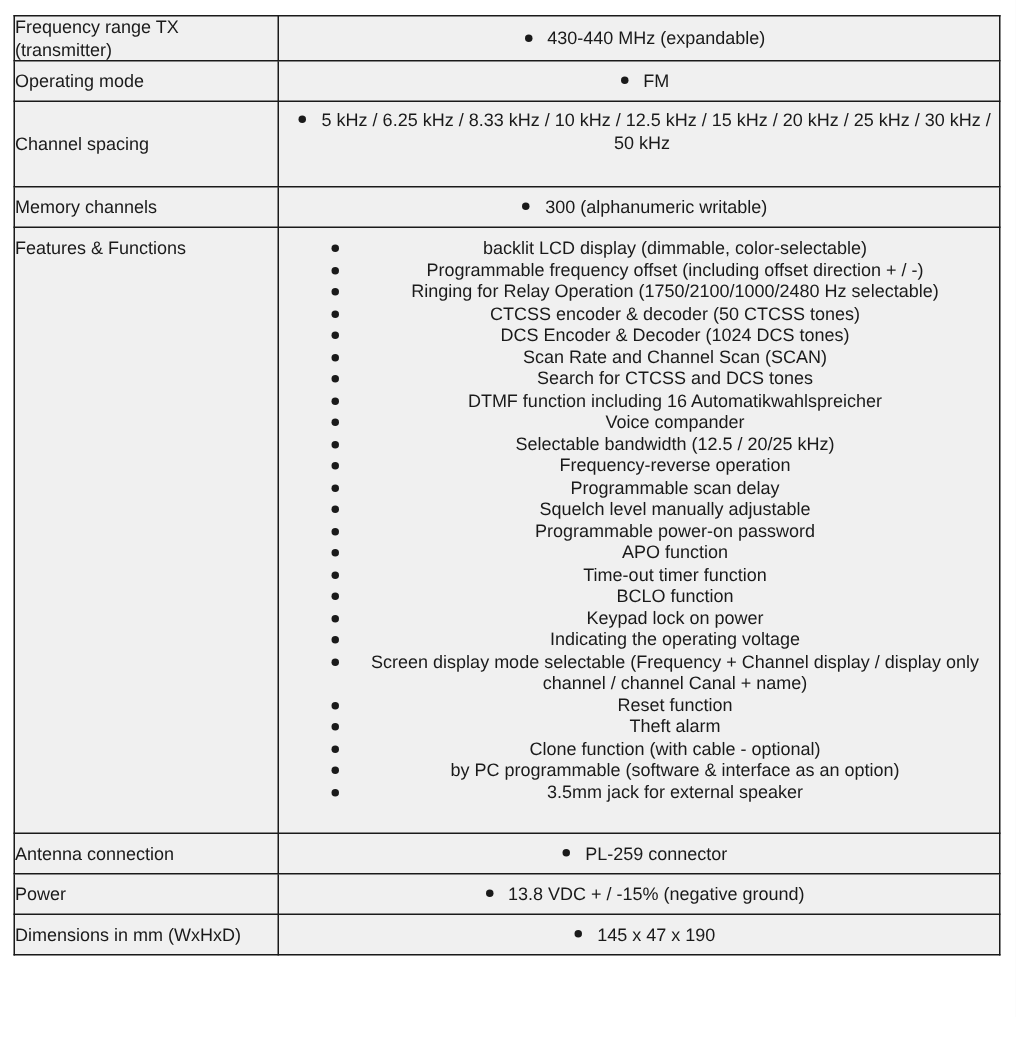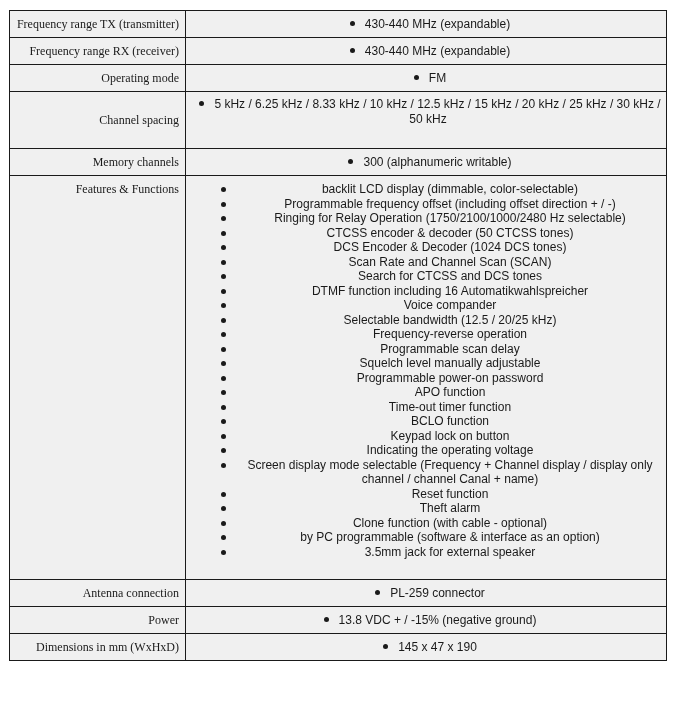--- a/index.html
+++ b/index.html
@@ -1,41 +1,37 @@
 <!DOCTYPE html>
 <html><head>
 <meta charset="utf-8">
 <style>
   html, body { margin:0; padding:0; background:#ffffff; }
   body { width:677px; height:709px; position:relative; font-family:"Liberation Sans", sans-serif; font-size:12px; color:#1a1a1a; }
   table.spec { position:absolute; left:9px; top:10px; width:658px; border-collapse:collapse; background:#f0f0f0; }
   table.spec td { border:1px solid #1a1a1a; padding:0; vertical-align:middle; line-height:14.5px; }
-  td.label { width:176px; text-align:right; padding-right:6px !important; box-sizing:border-box;font-family:Liberation Serif, serif; }
+  td.label { width:176px; text-align:left; padding-right:6px !important; box-sizing:border-box; }
   td.value { padding-left:4px !important;text-align:center; }
   tr.simple td { height:26px; }
   tr.twoline td { height:40px; }
   tr.twoline .vtxt { display:block; padding:5px 0 22px 0; }
   tr.features td { vertical-align:top; }
   tr.features td.label { padding-top:6px !important; }
   .bul { display:inline-block; width:5px; height:5px; border-radius:50%; background:#1a1a1a; margin:0 10px 2px 4px; vertical-align:middle; }
   ul.feat { list-style:none; margin:6px 0 20px 0; padding:0 0 0 28px; }
   ul.feat li { position:relative; padding-left:16px; line-height:14.5px; }
   ul.feat li .fb { position:absolute; left:3px; top:5px; width:5px; height:5px; border-radius:50%; background:#1a1a1a; }
 </style>
 </head>
 <body>
 
 <table class="spec">
   <tbody>
     <tr class="simple">
       <td class="label">Frequency range TX (transmitter)</td>
-      <td class="value"><span class="bul"></span><span>430-440 MHz (expandable)</span></td>
-    </tr>
-    <tr class="simple">
-      <td class="label">Frequency range RX (receiver)</td>
       <td class="value"><span class="bul"></span><span>430-440 MHz (expandable)</span></td>
     </tr>
     <tr class="simple">
       <td class="label">Operating mode</td>
       <td class="value"><span class="bul"></span><span>FM</span></td>
     </tr>
     <tr class="twoline">
       <td class="label">Channel spacing</td>
       <td class="value">
           <span class="vtxt"><span class="bul"></span><span>5 kHz / 6.25 kHz / 8.33 kHz / 10 kHz / 12.5 kHz / 15 kHz / 20 kHz / 25 kHz / 30 kHz / 50 kHz</span></span>
@@ -59,21 +55,21 @@
             <li><span class="fb"></span><span>DTMF function including 16 Automatikwahlspreicher</span></li>
             <li><span class="fb"></span><span>Voice compander</span></li>
             <li><span class="fb"></span><span>Selectable bandwidth (12.5 / 20/25 kHz)</span></li>
             <li><span class="fb"></span><span>Frequency-reverse operation</span></li>
             <li><span class="fb"></span><span>Programmable scan delay</span></li>
             <li><span class="fb"></span><span>Squelch level manually adjustable</span></li>
             <li><span class="fb"></span><span>Programmable power-on password</span></li>
             <li><span class="fb"></span><span>APO function</span></li>
             <li><span class="fb"></span><span>Time-out timer function</span></li>
             <li><span class="fb"></span><span>BCLO function</span></li>
-            <li><span class="fb"></span><span>Keypad lock on button</span></li>
+            <li><span class="fb"></span><span>Keypad lock on power</span></li>
             <li><span class="fb"></span><span>Indicating the operating voltage</span></li>
             <li><span class="fb"></span><span>Screen display mode selectable (Frequency + Channel display / display only channel / channel Canal + name)</span></li>
             <li><span class="fb"></span><span>Reset function</span></li>
             <li><span class="fb"></span><span>Theft alarm</span></li>
             <li><span class="fb"></span><span>Clone function (with cable - optional)</span></li>
             <li><span class="fb"></span><span>by PC programmable (software &amp; interface as an option)</span></li>
             <li><span class="fb"></span><span>3.5mm jack for external speaker</span></li>
           </ul>
       </td>
     </tr>

